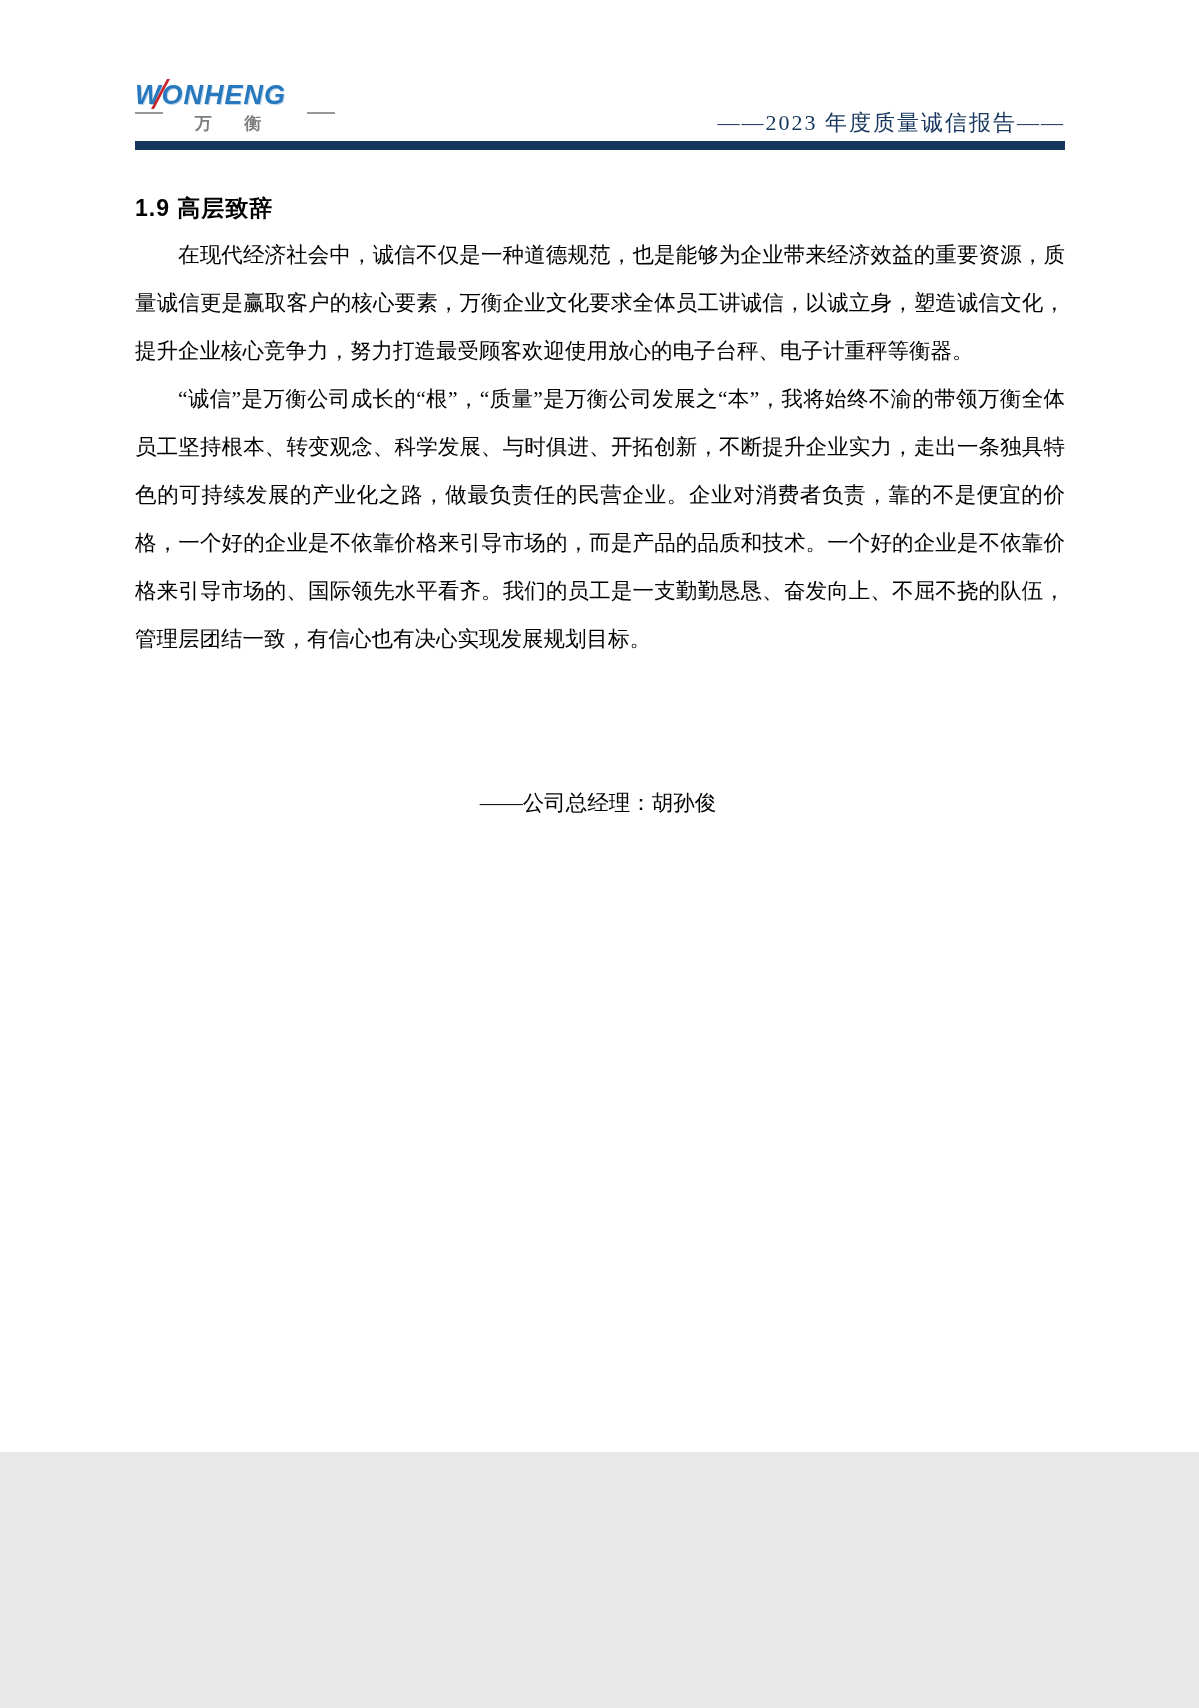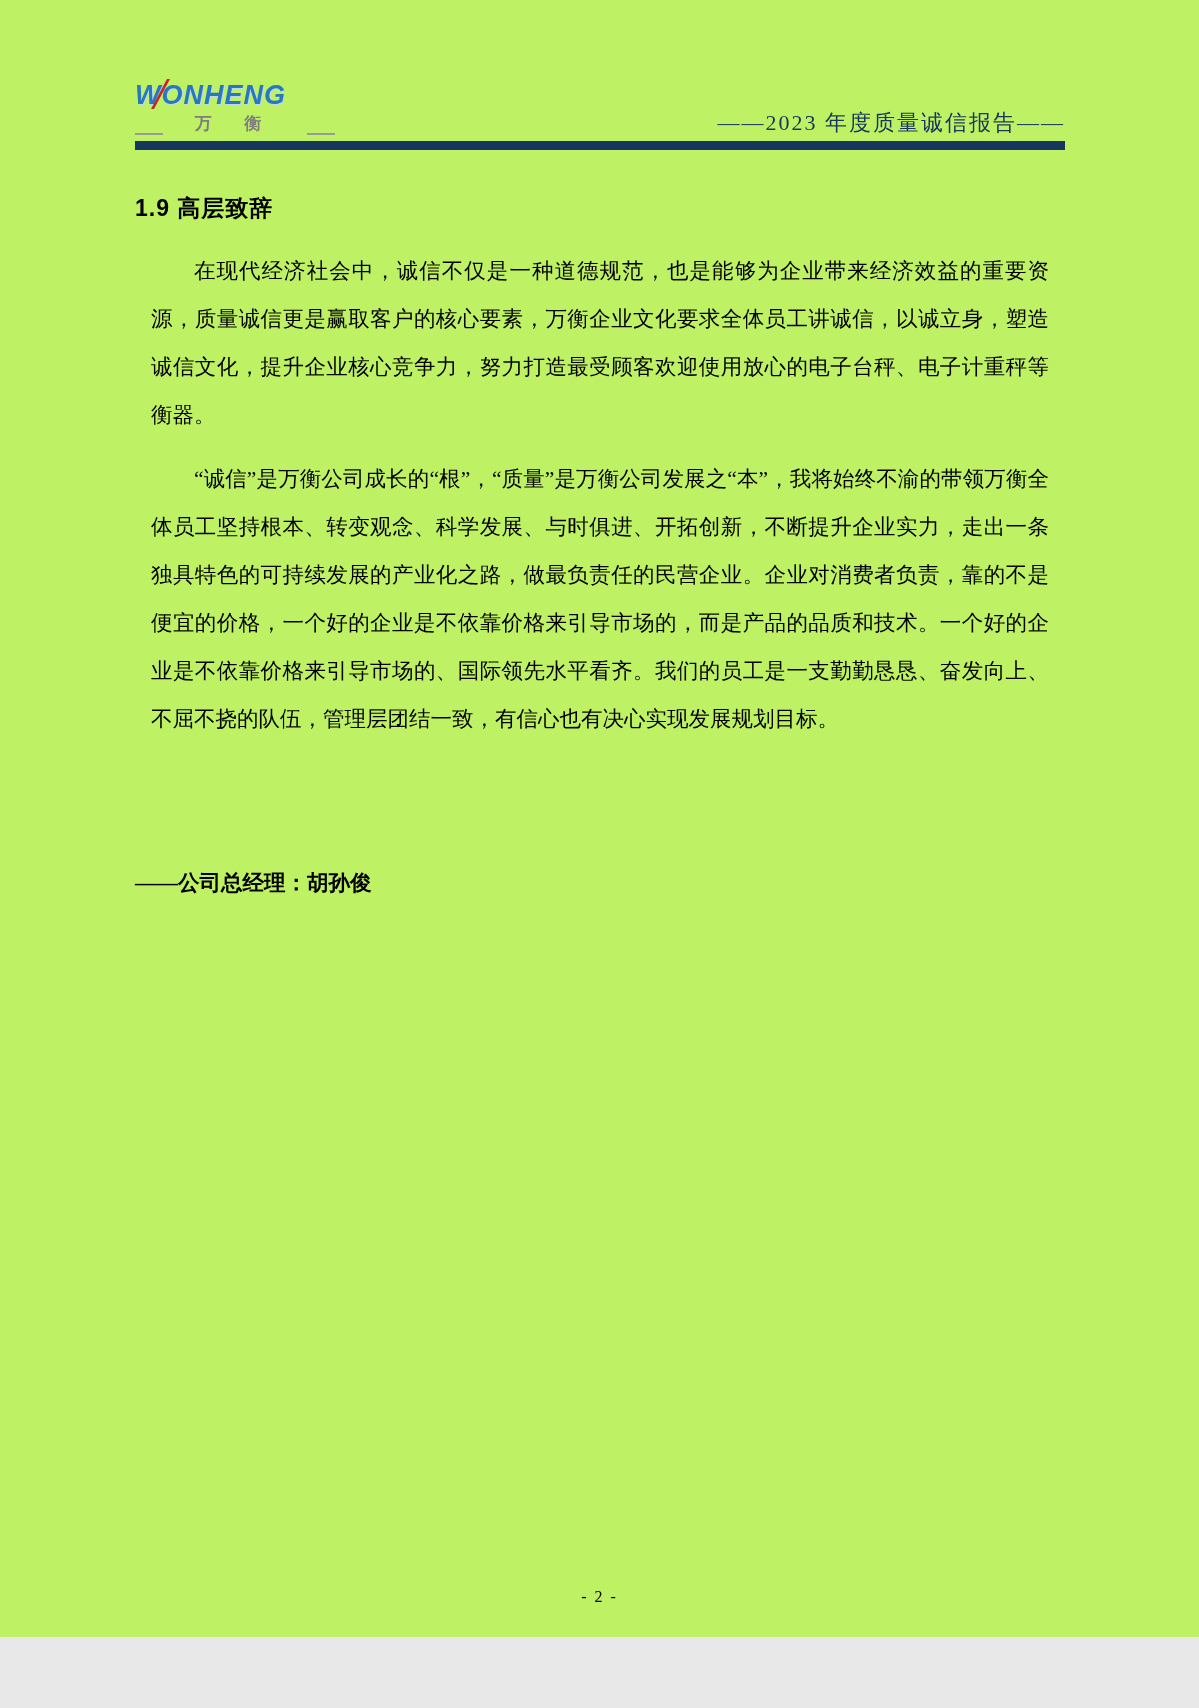--- a/index.html
+++ b/index.html
@@ -1,21 +1,21 @@
 <!DOCTYPE html>
 <html><head>
 <meta charset="utf-8">
 <style>
   html, body { margin: 0; padding: 0; background: #e8e8e8; }
   .page {
     position: relative;
     width: 1199px;
-    height: 1637px;
+    height: 1452px;
     margin: 0 auto;
-    background: #bef264;
+    background: #ffffff;
     font-family: "Liberation Serif", "DejaVu Serif", serif;
     color: #000000;
     overflow: hidden;
   }
 
   
   .header-logo {
     position: absolute;
     left: 135px;
     top: 82px;
@@ -37,21 +37,21 @@
     left: 24px;
     top: -3px;
     width: 3px;
     height: 30px;
     background: #cc2229;
     transform: skewX(-28deg);
   }
   .logo-sub {
     margin-top: 3px;
     display: flex;
-    align-items: flex-end;
+    align-items: flex-start;
     color: #8e8e8e;
     gap: 24px;
   }
   .logo-sub .dash {
     flex: 1;
     height: 2px;
     background: #9a9a9a;
   }
   .logo-sub .sub-text {
     padding: 0 8px;
@@ -92,35 +92,34 @@
     letter-spacing: 1px;
     color: #000000;
   }
   .body-text {
     position: absolute;
     left: 135px;
     top: 231px;
     width: 930px;
   }
   .body-text p {
-    margin: 16px;
+    margin: 0;
     font-size: 21.5px;
     line-height: 48px;
     text-indent: 2em;
     text-align: justify;
     text-justify: inter-ideograph;
   }
   .signature {
     margin-top: 116px;
     font-size: 21.5px;
     line-height: 48px;
-    text-align: left;
+    text-align: center;
     padding-right: 4px;
     white-space: nowrap;
-    font-weight: bold;
   }
 
   
   .page-footer {
     position: absolute;
     left: 0;
     top: 1588px;
     width: 100%;
     text-align: center;
     font-size: 16px;

